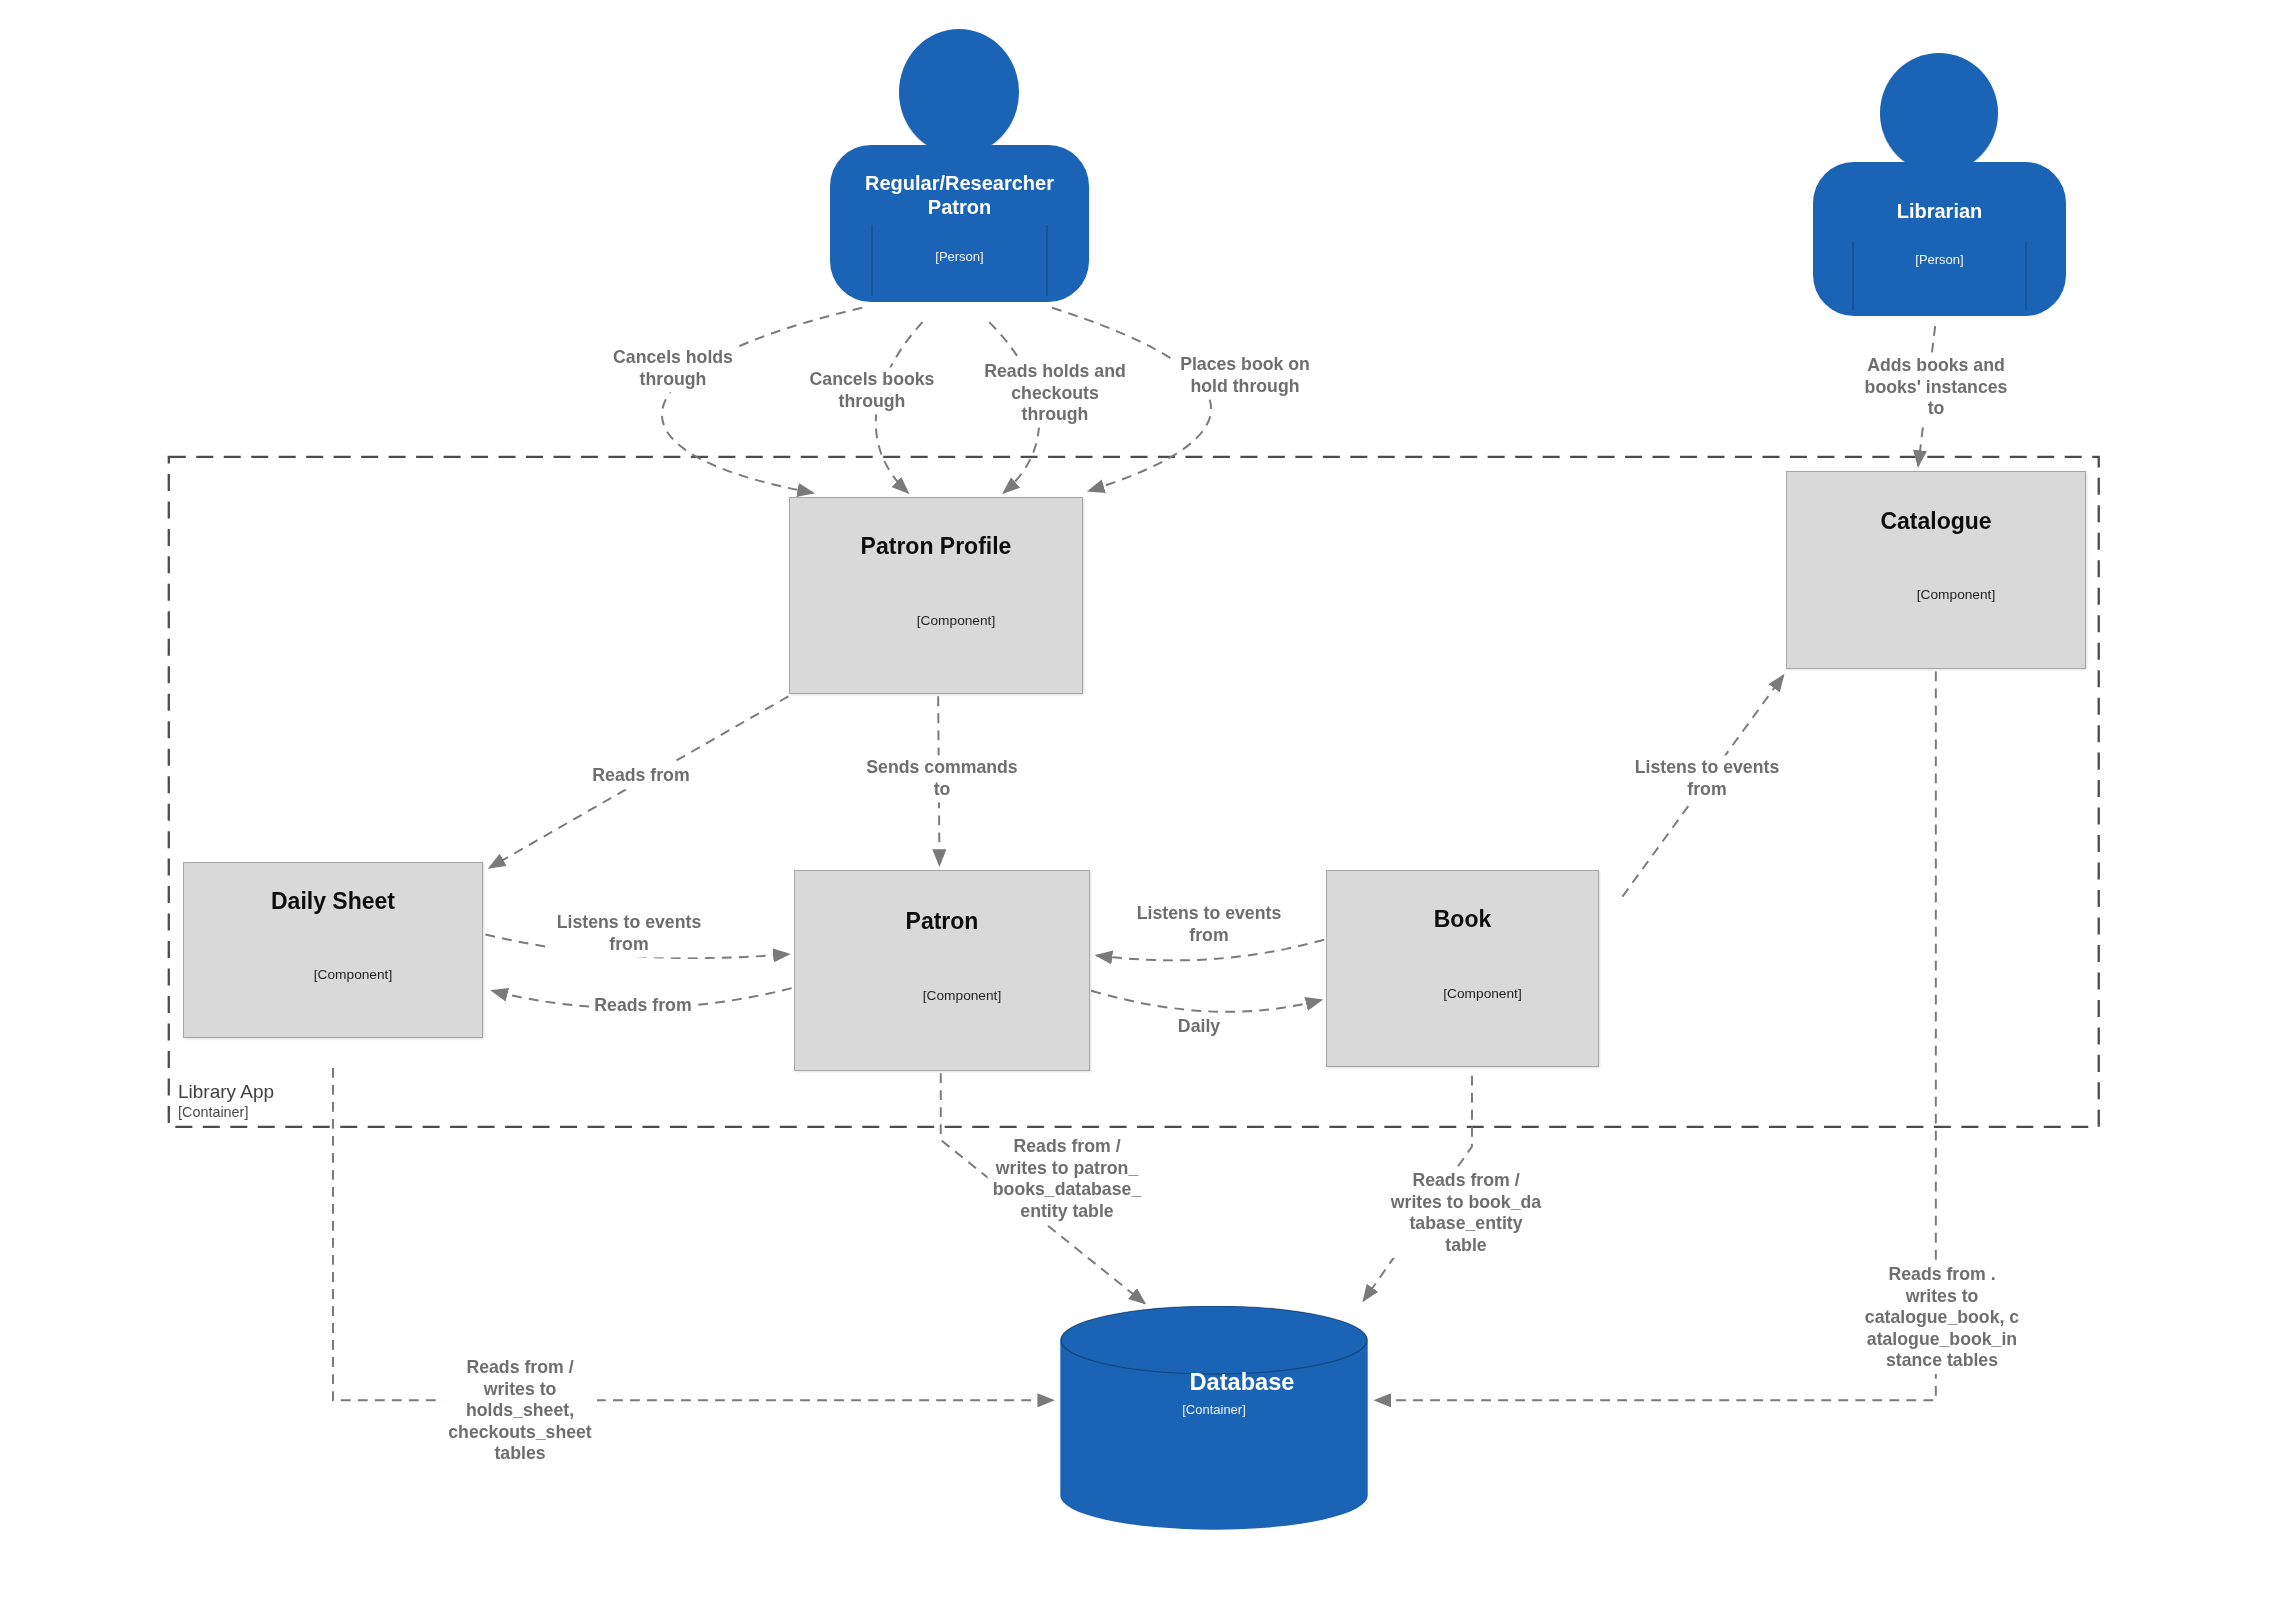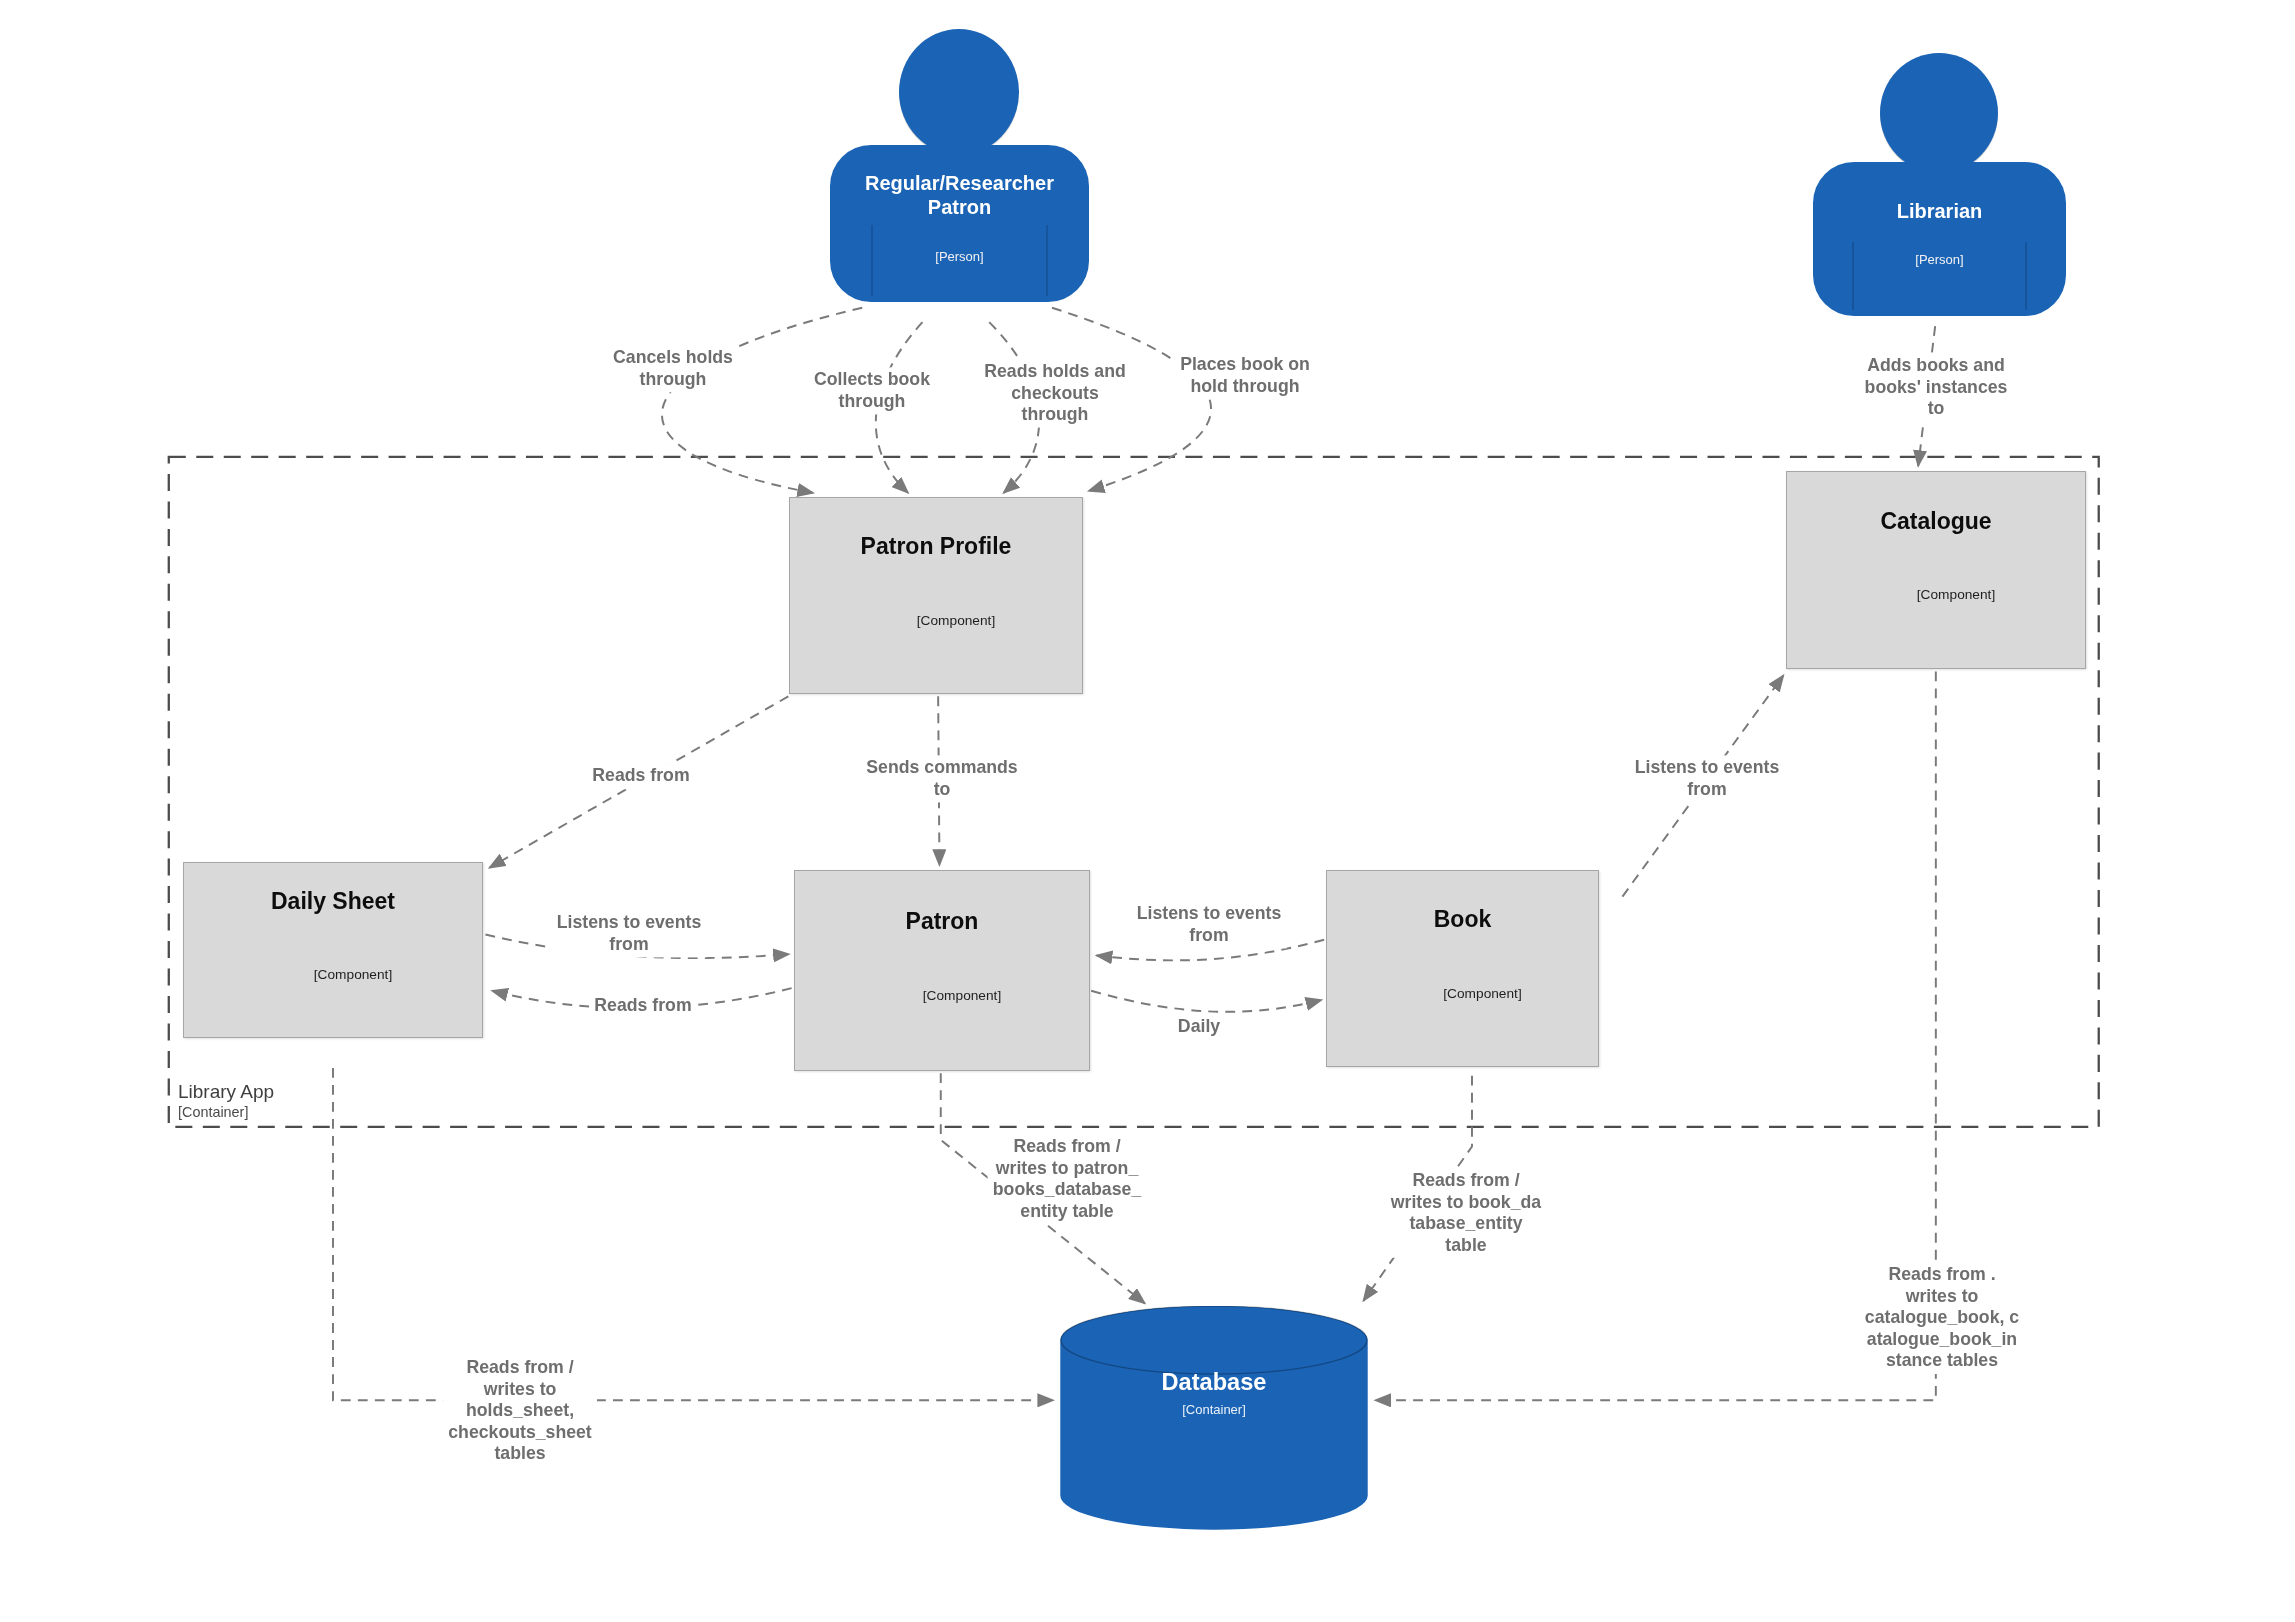--- a/index.html
+++ b/index.html
@@ -22,21 +22,21 @@
   .head{position:absolute;background:#1a63b5;border-radius:50%;
     box-shadow:0 1.3px 0 rgba(0,0,0,0.18);z-index:-1;}
   .arm{position:absolute;top:80px;bottom:6.5px;width:2px;background:rgba(0,0,0,0.14);}
   .p-title{font-size:20px;font-weight:bold;color:#ffffff;text-align:center;
     white-space:pre-line;line-height:1.2;}
   .p-type{font-size:13px;color:#f2f2f2;margin-top:5.2px;text-align:center;}
 
   
   .db{position:absolute;z-index:2;}
   .db-text{position:absolute;left:0;width:100%;text-align:center;color:#fff;}
-  .db-title{top:63px;font-size:23.6px;font-weight:bold;}
+  .db-title{top:63px;font-size:23.6px;font-weight:bold;padding-left:28px;}
   .db-type{top:96px;font-size:13px;color:#eaf1fa;}
 
   
   .rel{position:absolute;transform:translate(-50%,-50%);z-index:3;
     background:#ffffff;padding:2px 5.2px;text-align:center;white-space:pre-line;
     font-size:17.7px;font-weight:bold;color:#6e6e6e;line-height:1.22;}
 
   
   .boundary-label{position:absolute;left:178px;top:1081px;z-index:3;}
   .b-title{font-size:19px;font-weight:normal;color:#3f3f3f;}
@@ -138,21 +138,21 @@
     <div class="db-text db-type">[Container]</div>
   </div>
 
   <div class="boundary-label">
     <div class="b-title">Library App</div>
     <div class="b-type">[Container]</div>
   </div>
 
   <div class="rel" style="left:673px;top:369px">Cancels holds
 through</div>
-  <div class="rel" style="left:872px;top:391px">Collects book
+  <div class="rel" style="left:872px;top:391px">Cancels books
 through</div>
   <div class="rel" style="left:1055px;top:393px">Reads holds and
 checkouts
 through</div>
   <div class="rel" style="left:1245px;top:376px">Places book on
 hold through</div>
   <div class="rel" style="left:1936px;top:387px">Adds books and
 books' instances
 to</div>
   <div class="rel" style="left:641px;top:776px">Reads from</div>

